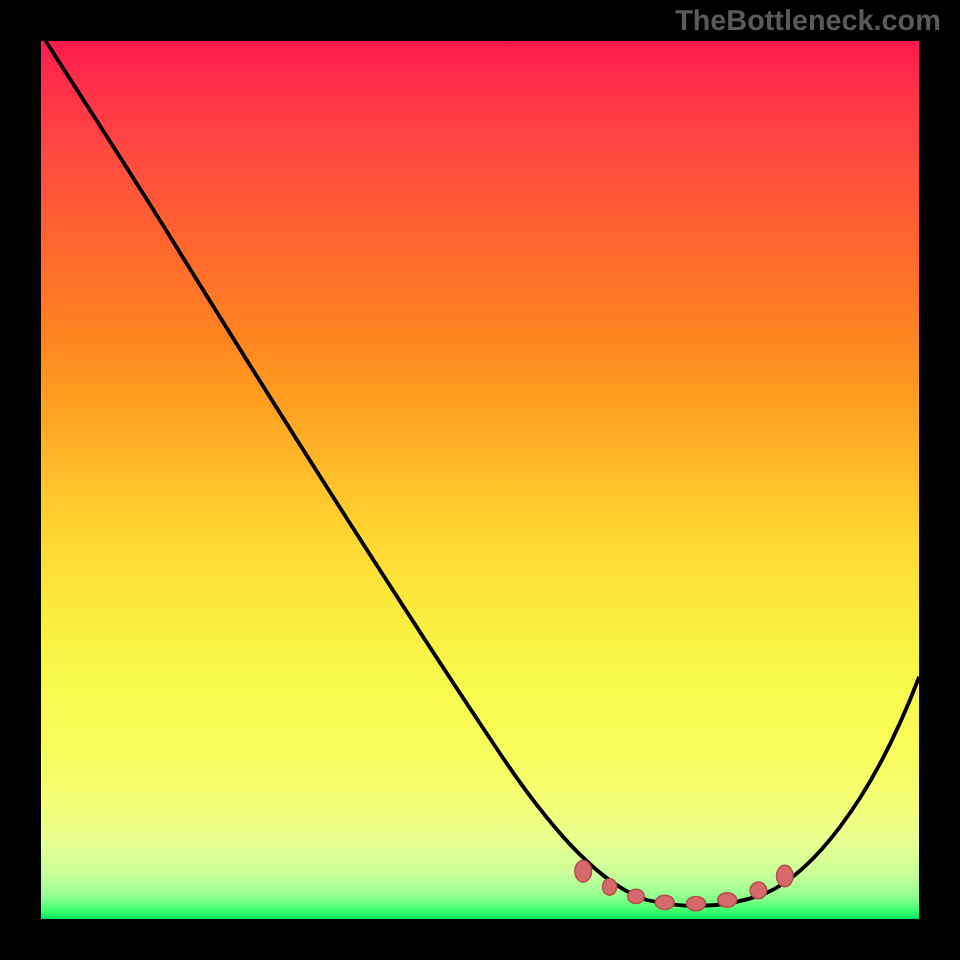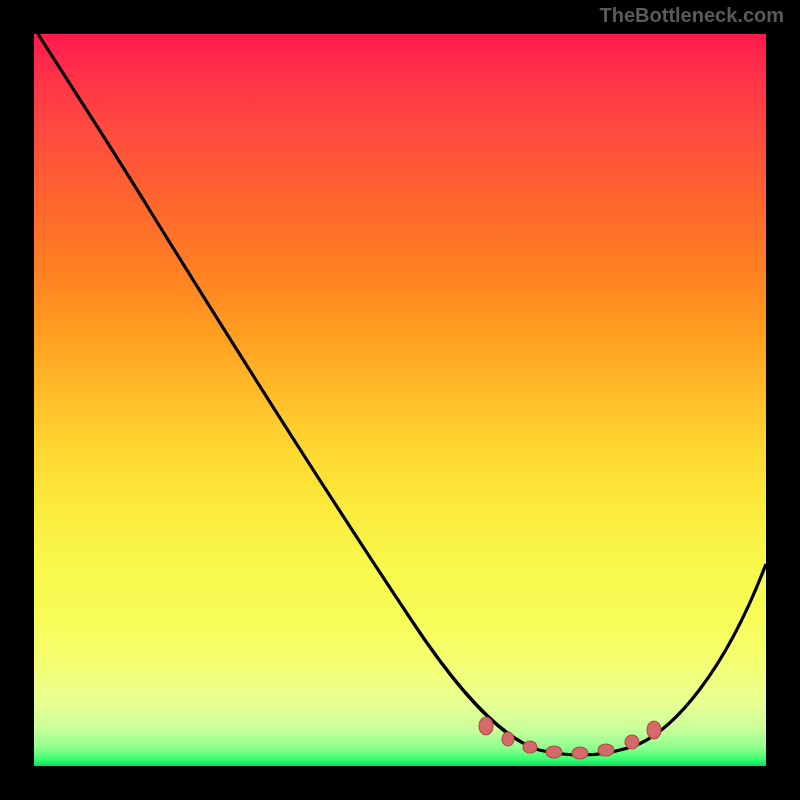--- a/index.html
+++ b/index.html
@@ -8,21 +8,21 @@
     height: 800px;
     background: #000;
     position: relative;
     font-family: Arial, sans-serif;
   }
   .watermark {
     position: absolute;
     top: 4px;
     right: 16px;
     color: #5a5a5a;
-    font-size: 20px;
+    font-size: 24px;
     font-weight: bold;
     z-index: 10;
   }
   .plot-area {
     position: absolute;
     left: 34px;
     top: 34px;
     width: 732px;
     height: 732px;
     overflow: hidden;

